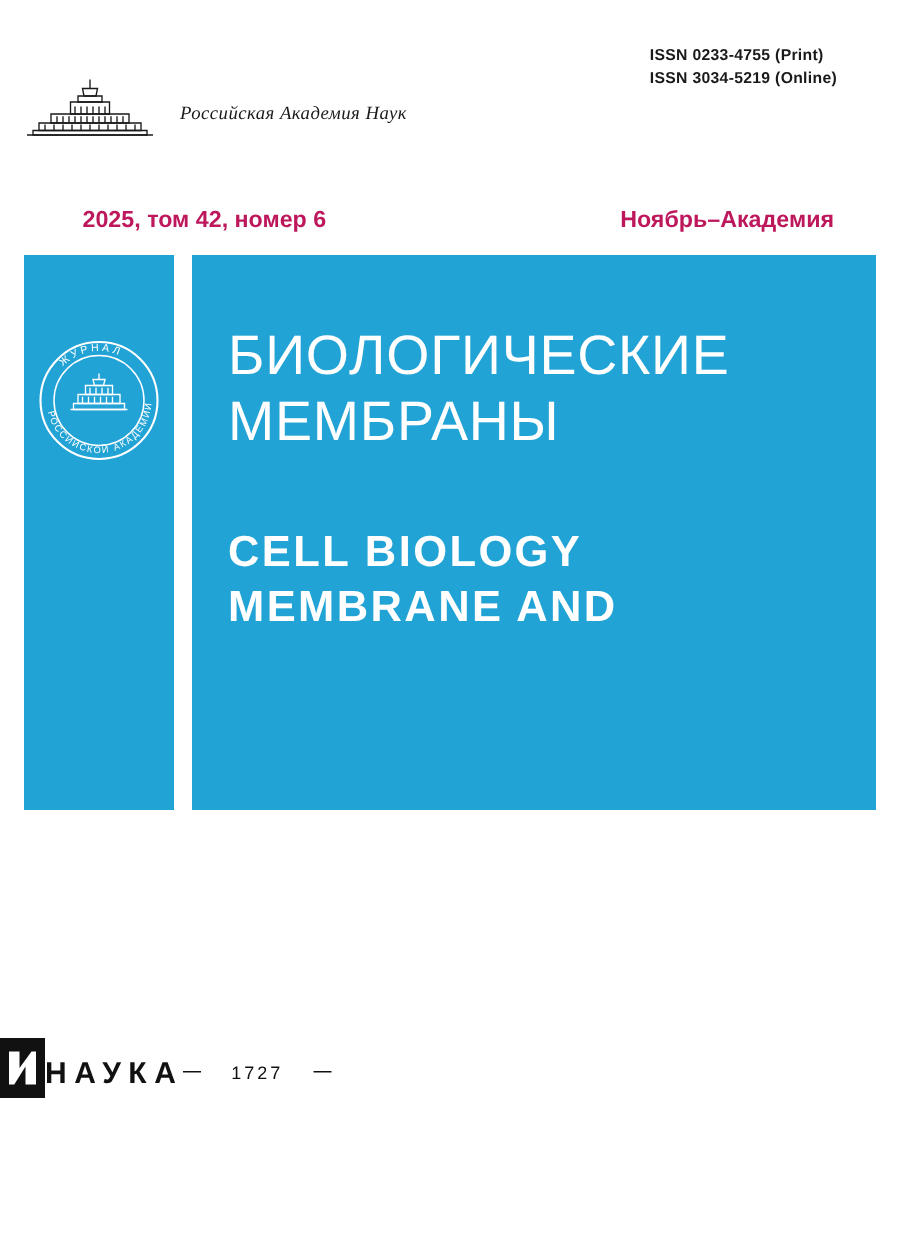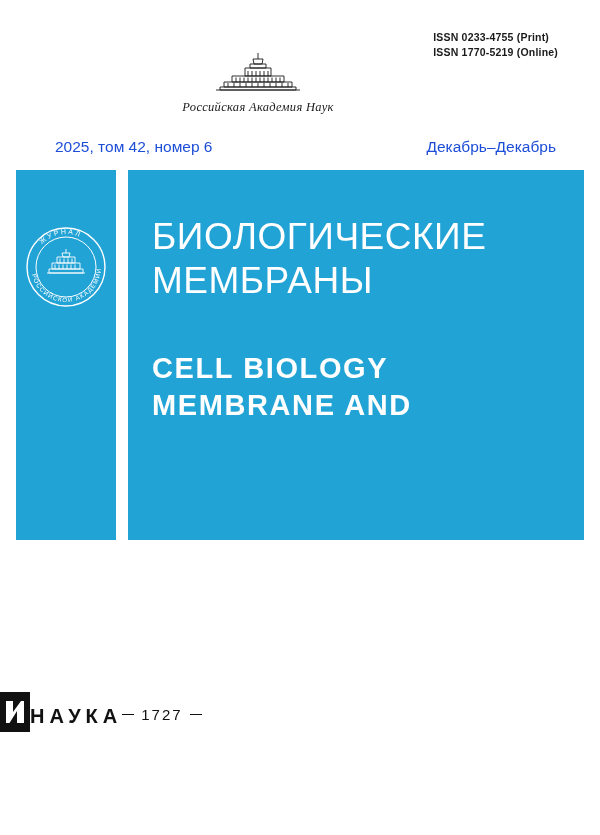--- a/index.html
+++ b/index.html
@@ -35,21 +35,21 @@
     letter-spacing: 0.2px;
   }
 
   
   .ras-emblem {
     position: absolute;
     top: 50px;
     left: 0;
     width: 516px;
     display: flex;
-    flex-direction: column;
+    flex-direction: row;
     align-items: center;
   }
   .ras-emblem svg { display: block; }
   .ras-caption {
     margin-top: 2px;
     font-family: "Liberation Serif", serif;
     font-style: italic;
     font-size: 12.5px;
     color: #1a1a1a;
     letter-spacing: 0.3px;
@@ -58,22 +58,22 @@
   
   .volume-line {
     position: absolute;
     top: 138px;
     left: 55px;
     right: 44px;
     display: flex;
     justify-content: space-between;
     align-items: baseline;
     font-size: 15.5px;
-    font-weight: normal;
-    color: #1d4ed8;
+    font-weight: bold;
+    color: #be185d;
   }
 
   
   .band-left {
     position: absolute;
     top: 170px;
     left: 16px;
     width: 100px;
     height: 370px;
     background: #22a3d6;
@@ -138,42 +138,42 @@
   .pub-mark svg { display: block; }
   .pub-name {
     margin-top: 9px;
     font-size: 20px;
     font-weight: bold;
     letter-spacing: 5px;
     color: #111111;
   }
   .pub-year {
     margin-top: 5px;
-    font-size: 15px;
+    font-size: 12px;
     letter-spacing: 2px;
     color: #111111;
     display: flex;
     align-items: center;
-    gap: 7px;
+    gap: 20px;
   }
   .pub-year .dash {
     display: inline-block;
     width: 12px;
     height: 1px;
     background: #111111;
   }
 </style>
 </head>
 <body>
 
 <div class="cover">
 
   <div class="issn-block">
     <div>ISSN 0233-4755 (Print)</div>
-    <div>ISSN 1770-5219 (Online)</div>
+    <div>ISSN 3034-5219 (Online)</div>
   </div>
 
   <div class="ras-emblem">
     <span>
       <svg width="120" height="48" viewBox="0 0 120 48">
         <g fill="none" stroke="#1a1a1a" stroke-width="0.9">
 
           <path d="M60 3 L60 9"></path>
           <path d="M55 9 L65 9 L64 14 L56 14 Z"></path>
           <path d="M52 14 L68 14 L68 18 L52 18 Z"></path>
@@ -190,21 +190,21 @@
           <path d="M22 37 L98 37 L98 40 L22 40 Z"></path>
           <path d="M18 40 L102 40"></path>
         </g>
       </svg>
     </span>
     <div class="ras-caption">Российская Академия Наук</div>
   </div>
 
   <div class="volume-line">
     <span>2025, том 42, номер 6</span>
-    <span>Декабрь–Декабрь</span>
+    <span>Ноябрь–Академия</span>
   </div>
 
   <div class="band-left"></div>
   <div class="band-main"></div>
 
   <div class="seal">
     <svg width="90" height="90" viewBox="0 0 90 90">
       <defs>
         <path id="arcTop" d="M 45,45 m -33,0 a 33,33 0 0 1 66,0" fill="none"></path>
         <path id="arcBottom" d="M 45,45 m -35,0 a 35,35 0 0 0 70,0" fill="none"></path>

